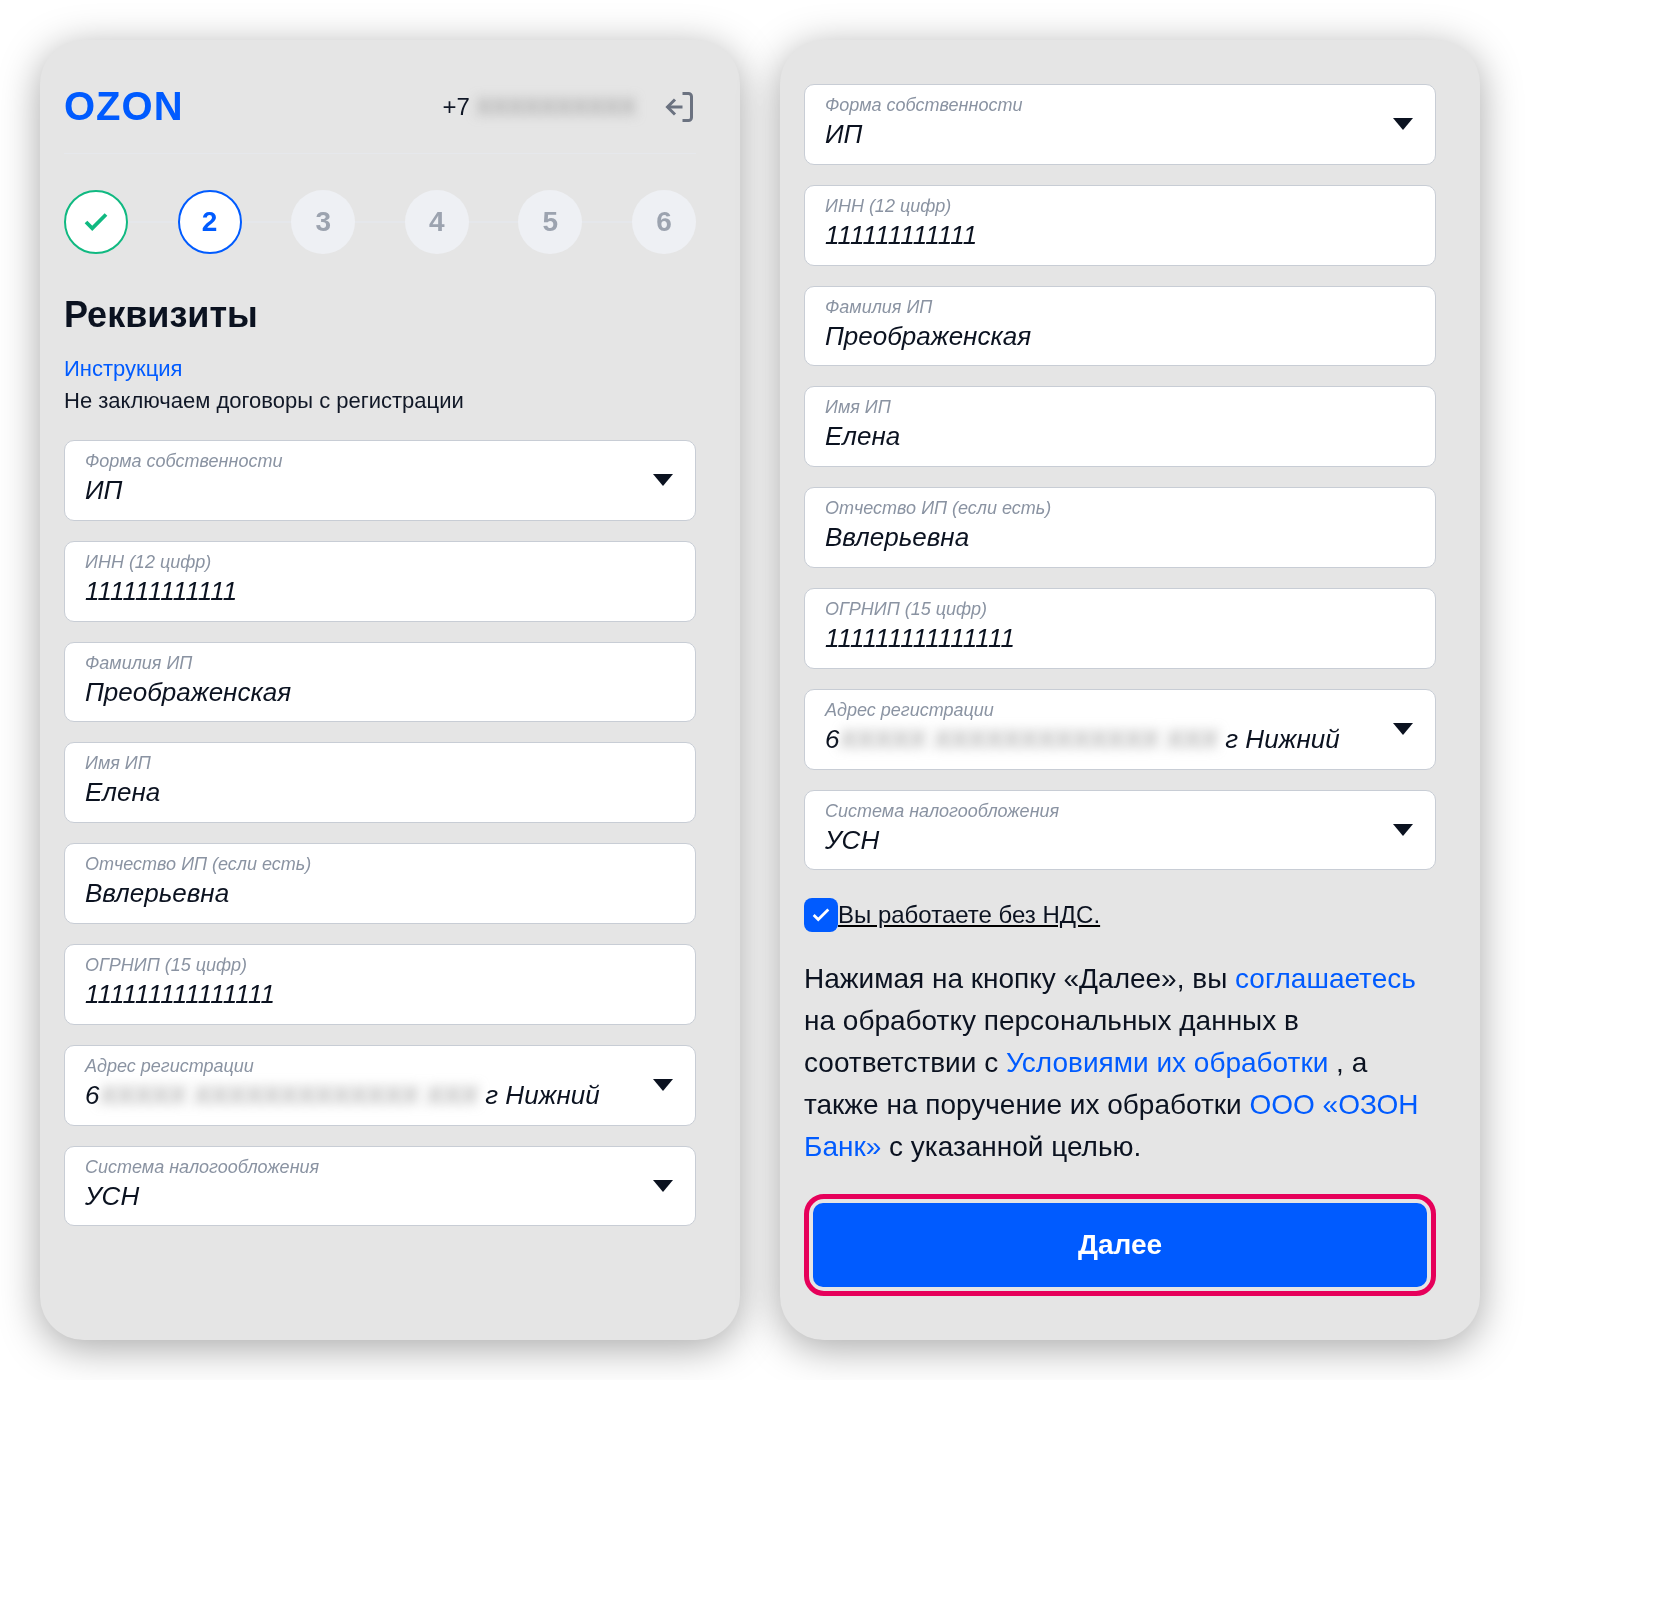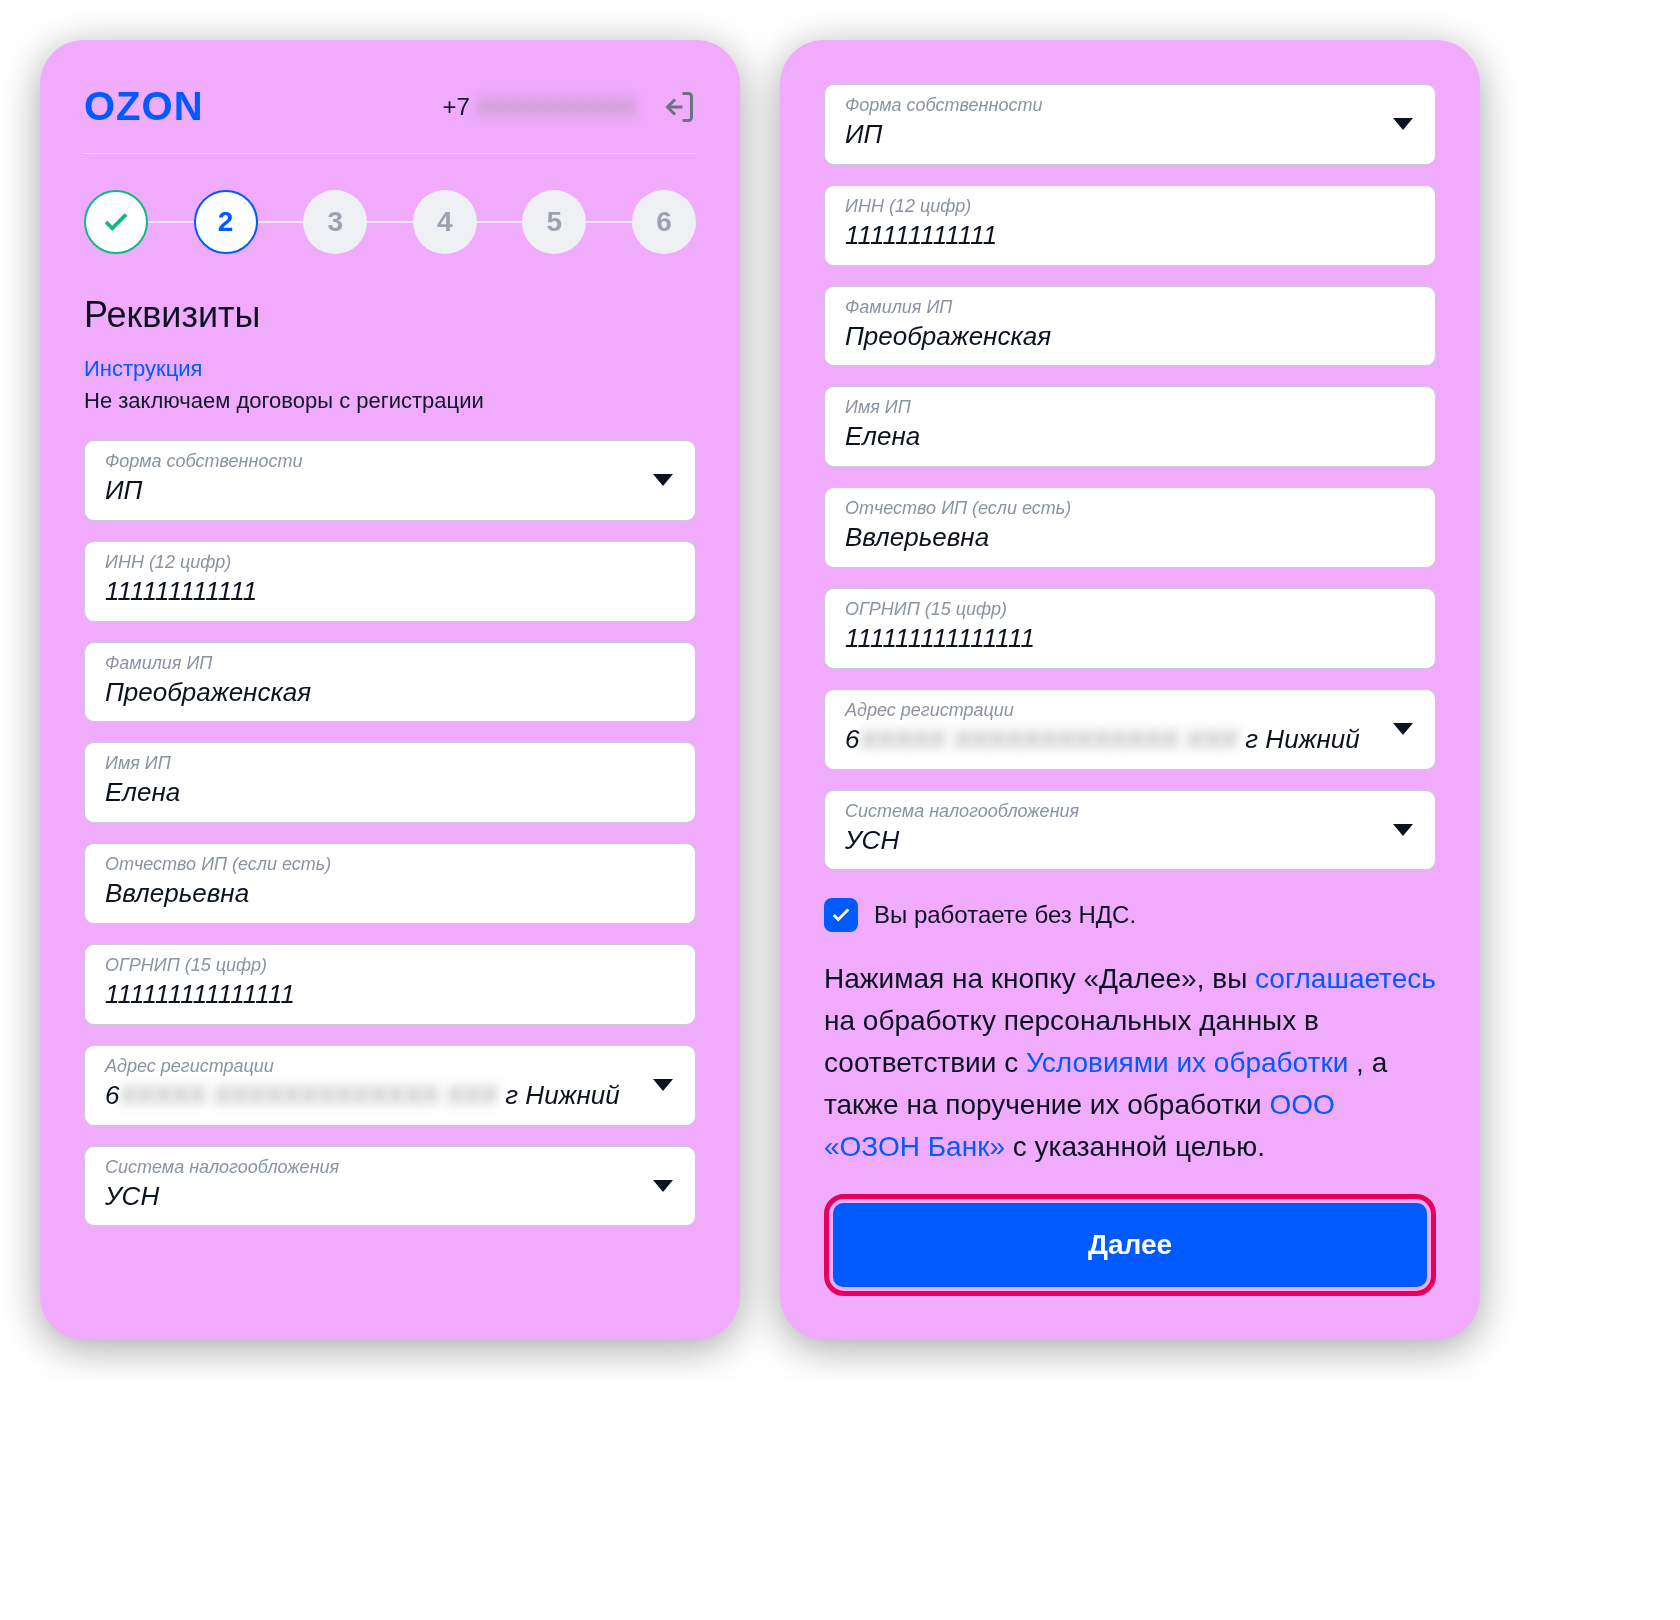--- a/index.html
+++ b/index.html
@@ -6,23 +6,23 @@
   body {
     font-family: -apple-system, BlinkMacSystemFont, "Segoe UI", Arial, sans-serif;
     background: #fff;
     display: flex;
     gap: 40px;
     padding: 40px;
   }
   .phone {
     width: 700px;
     border-radius: 44px;
-    background: #f0abfc;
+    background: #e5e5e5;
     box-shadow: 0 8px 40px rgba(0,0,0,0.35);
-    padding: 44px 44px 44px 44px;
+    padding: 44px 44px 44px 24px;
     position: relative;
   }
   .phone-inner { display: flex; flex-direction: column; gap: 0; }
   .header {
     display: flex;
     align-items: center;
     justify-content: space-between;
     padding-bottom: 24px;
     border-bottom: 1px solid #e6e8ec;
     margin-bottom: 36px;
@@ -42,36 +42,36 @@
     width: 64px; height: 64px; border-radius: 50%;
     display: flex; align-items: center; justify-content: center;
     font-size: 28px; font-weight: 600;
     border: 2px solid #e5e7eb; background:#fff; color:#9ca3af;
     position: relative; z-index:1;
   }
   .step.done { border-color:#10b981; color:#10b981; }
   .step.active { border-color:#005bff; color:#005bff; }
   .step.future { border:none; background:#eef0f4; color:#9ca3af; }
   .step-connector { flex:1; height:2px; background:#e5e7eb; min-width:40px; }
-  h1.page-title { font-size: 36px; font-weight: 400; color:#0b1220; margin-bottom: 20px; }
+  h1.page-title { font-size: 36px; font-weight: 700; color:#0b1220; margin-bottom: 20px; }
   .instr-link { color:#005bff; font-size: 22px; text-decoration:none; display:inline-block; margin-bottom:6px; }
   .note { color:#111827; font-size:22px; margin-bottom: 26px; }
   .field {
     border:1px solid #c8cdd5; border-radius:10px; padding: 10px 20px 12px 20px;
     margin-bottom: 20px; position:relative; background:#fff;font-style:italic;
   }
   .field-label { color:#8a93a2; font-size:18px; margin-bottom:2px; display:block; }
   .field-value { color:#0b1220; font-size:26px; line-height:1.3; }
   .field-value .blur { filter: blur(6px); color:#888; }
   .chevron {
     position:absolute; right:22px; top:50%; transform:translateY(-50%);
     width:0; height:0; border-left:10px solid transparent; border-right:10px solid transparent;
     border-top:12px solid #0b1220;
   }
-  .checkbox-row { display:flex; align-items:center; gap:16px; margin: 8px 0 26px 0; }
+  .checkbox-row { display:flex; align-items:center; margin: 8px 0 26px 0; text-decoration: underline; }
   .checkbox {
     width:34px; height:34px; border-radius:8px; background:#005bff;
     display:flex; align-items:center; justify-content:center; color:#fff;
   }
   .checkbox svg { width:22px; height:22px; }
   .checkbox-label { font-size:24px; color:#0b1220; }
   .consent { font-size:28px; line-height:1.5; color:#0b1220; margin-bottom: 26px; }
   .consent .link { color:#005bff; }
   .next-wrap { border:5px solid #e6005a; border-radius:20px; padding:4px; }
   .next-btn {

